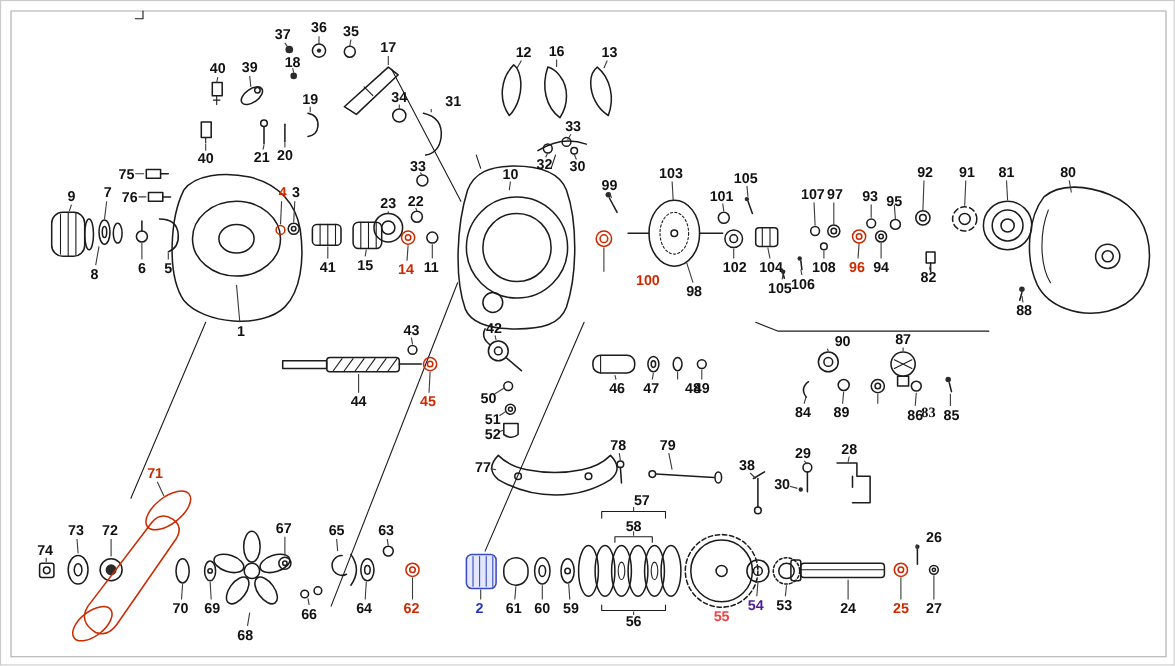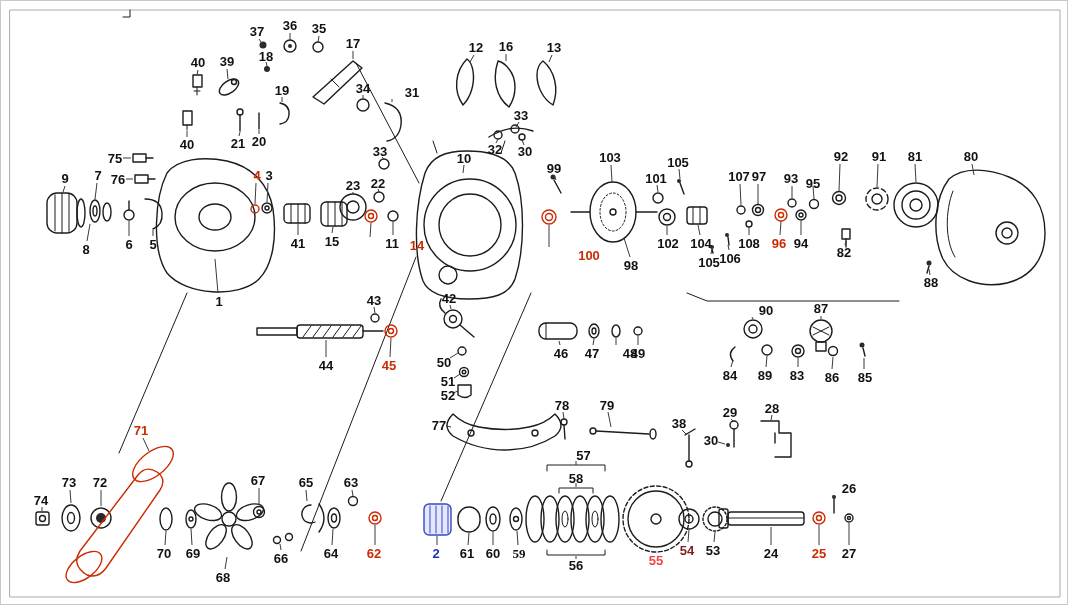--- a/index.html
+++ b/index.html
@@ -461,21 +461,21 @@
       <span class="part-label" style="left: 812px; top: 161px; color: rgb(17, 17, 17); margin-top: 21px;">95</span>
       <span class="part-label" style="left: 840px; top: 155px; color: rgb(17, 17, 17);">92</span>
       <span class="part-label" style="left: 878px; top: 155px; color: rgb(17, 17, 17);">91</span>
       <span class="part-label" style="left: 914px; top: 155px; color: rgb(17, 17, 17);">81</span>
       <span class="part-label" style="left: 970px; top: 155px; color: rgb(17, 17, 17);">80</span>
       <span class="part-label" style="left: 85px; top: 248px; color: rgb(17, 17, 17);">8</span>
       <span class="part-label" style="left: 128px; top: 243px; color: rgb(17, 17, 17);">6</span>
       <span class="part-label" style="left: 152px; top: 243px; color: rgb(17, 17, 17);">5</span>
       <span class="part-label" style="left: 297px; top: 242px; color: rgb(17, 17, 17);">41</span>
       <span class="part-label" style="left: 331px; top: 240px; color: rgb(17, 17, 17);">15</span>
-      <span class="part-label" style="left: 368px; top: 244px; color: rgb(204, 42, 0); margin-left: 48px;">14</span>
+      <span class="part-label" style="left: 368px; top: 244px; color: rgb(204, 42, 0);">14</span>
       <span class="part-label" style="left: 391px; top: 242px; color: rgb(17, 17, 17);">11</span>
       <span class="part-label" style="left: 548px; top: 254px; color: rgb(204, 42, 0); margin-left: 40px;">100</span>
       <span class="part-label" style="left: 630px; top: 264px; color: rgb(17, 17, 17);">98</span>
       <span class="part-label" style="left: 667px; top: 242px; color: rgb(17, 17, 17);">102</span>
       <span class="part-label" style="left: 700px; top: 242px; color: rgb(17, 17, 17);">104</span>
       <span class="part-label" style="left: 708px; top: 261px; color: rgb(17, 17, 17);">105</span>
       <span class="part-label" style="left: 729px; top: 257px; color: rgb(17, 17, 17);">106</span>
       <span class="part-label" style="left: 748px; top: 242px; color: rgb(17, 17, 17);">108</span>
       <span class="part-label" style="left: 778px; top: 242px; color: rgb(204, 42, 0);">96</span>
       <span class="part-label" style="left: 800px; top: 242px; color: rgb(17, 17, 17);">94</span>
@@ -488,21 +488,21 @@
       <span class="part-label" style="left: 820px; top: 307px; color: rgb(17, 17, 17);">87</span>
       <span class="part-label" style="left: 325px; top: 364px; color: rgb(17, 17, 17);">44</span>
       <span class="part-label" style="left: 388px; top: 364px; color: rgb(204, 42, 0);">45</span>
       <span class="part-label" style="left: 443px; top: 361px; color: rgb(17, 17, 17);">50</span>
       <span class="part-label" style="left: 560px; top: 352px; color: rgb(17, 17, 17);">46</span>
       <span class="part-label" style="left: 591px; top: 352px; color: rgb(17, 17, 17);">47</span>
       <span class="part-label" style="left: 614px; top: 352px; color: rgb(17, 17, 17); margin-left: 15px;">48</span>
       <span class="part-label" style="left: 637px; top: 352px; color: rgb(17, 17, 17);">49</span>
       <span class="part-label" style="left: 729px; top: 374px; color: rgb(17, 17, 17);">84</span>
       <span class="part-label" style="left: 764px; top: 374px; color: rgb(17, 17, 17);">89</span>
-      <span class="part-label" style="left: 796px; top: 374px; color: rgb(17, 17, 17);">83</span>
+      <span class="part-label" style="left: 843px; top: 374px; color: rgb(17, 17, 17); font-family: Liberation Serif, serif;">83</span>
       <span class="part-label" style="left: 831px; top: 376px; color: rgb(17, 17, 17);">86</span>
       <span class="part-label" style="left: 864px; top: 376px; color: rgb(17, 17, 17);">85</span>
       <span class="part-label" style="left: 447px; top: 380px; color: rgb(17, 17, 17);">51</span>
       <span class="part-label" style="left: 447px; top: 394px; color: rgb(17, 17, 17);">52</span>
       <span class="part-label" style="left: 561px; top: 404px; color: rgb(17, 17, 17);">78</span>
       <span class="part-label" style="left: 606px; top: 404px; color: rgb(17, 17, 17);">79</span>
       <span class="part-label" style="left: 438px; top: 424px; color: rgb(17, 17, 17);">77</span>
       <span class="part-label" style="left: 678px; top: 422px; color: rgb(17, 17, 17);">38</span>
       <span class="part-label" style="left: 729px; top: 411px; color: rgb(17, 17, 17);">29</span>
       <span class="part-label" style="left: 771px; top: 407px; color: rgb(17, 17, 17);">28</span>
@@ -519,22 +519,22 @@
       <span class="part-label" style="left: 832px; top: 487px; color: rgb(17, 17, 17); margin-left: 16px;">26</span>
       <span class="part-label" style="left: 163px; top: 552px; color: rgb(17, 17, 17);">70</span>
       <span class="part-label" style="left: 192px; top: 552px; color: rgb(17, 17, 17);">69</span>
       <span class="part-label" style="left: 222px; top: 576px; color: rgb(17, 17, 17);">68</span>
       <span class="part-label" style="left: 280px; top: 557px; color: rgb(17, 17, 17);">66</span>
       <span class="part-label" style="left: 330px; top: 552px; color: rgb(17, 17, 17);">64</span>
       <span class="part-label" style="left: 373px; top: 552px; color: rgb(204, 42, 0);">62</span>
       <span class="part-label" style="left: 435px; top: 552px; color: rgb(34, 51, 187);">2</span>
       <span class="part-label" style="left: 466px; top: 552px; color: rgb(17, 17, 17);">61</span>
       <span class="part-label" style="left: 492px; top: 552px; color: rgb(17, 17, 17);">60</span>
-      <span class="part-label" style="left: 518px; top: 552px; color: rgb(17, 17, 17); font-family: Liberation Serif, serif;">59</span>
+      <span class="part-label" style="left: 518px; top: 552px; color: rgb(17, 17, 17);">59</span>
       <span class="part-label" style="left: 575px; top: 564px; color: rgb(17, 17, 17);">56</span>
       <span class="part-label" style="left: 655px; top: 559px; color: #ef4444;">55</span>
-      <span class="part-label" style="left: 686px; top: 549px; color: #7f1d1d;">54</span>
+      <span class="part-label" style="left: 686px; top: 549px; color: #4c1d95;">54</span>
       <span class="part-label" style="left: 712px; top: 549px; color: rgb(17, 17, 17);">53</span>
       <span class="part-label" style="left: 770px; top: 552px; color: rgb(17, 17, 17);">24</span>
       <span class="part-label" style="left: 818px; top: 552px; color: rgb(204, 42, 0);">25</span>
       <span class="part-label" style="left: 848px; top: 552px; color: rgb(17, 17, 17);">27</span>
     </div>
 </div>
 
 </body></html>

